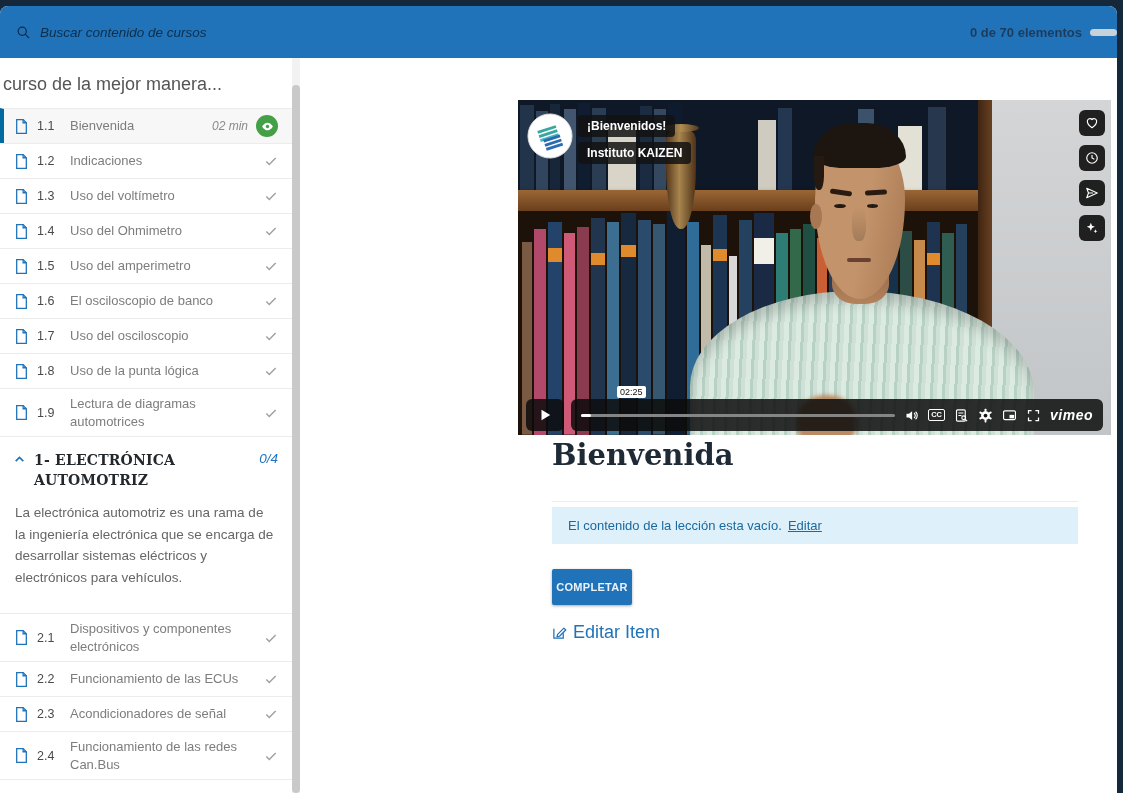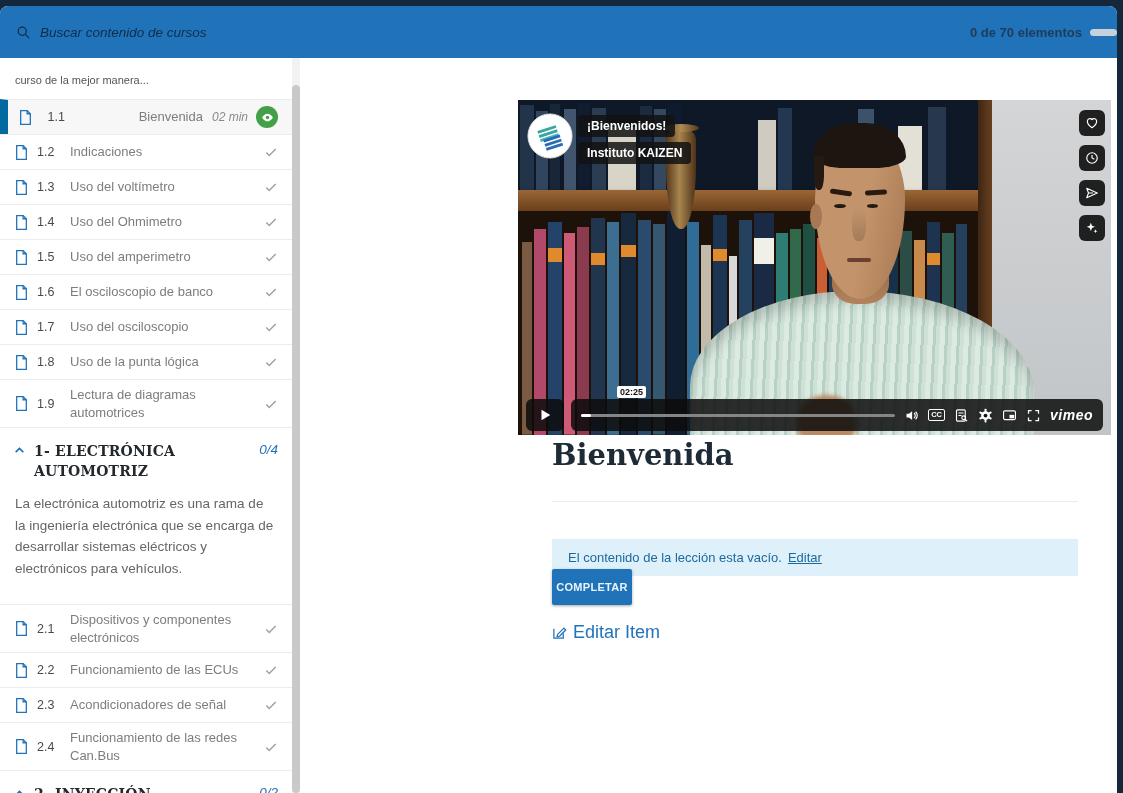--- a/index.html
+++ b/index.html
@@ -23,25 +23,25 @@
   .progress-label { font-size:13px; font-weight:600; color:#1d3c5c; }
   .progress-track { width:27px; height:7px; border-radius:4px; background:#c7d1d9; }
 
   
   .content { flex:1; display:flex; min-height:0; }
 
   
   .sidebar { width:300px; flex:none; position:relative; overflow:hidden;
              background:#fff; }
   .sidebar-inner { width:292px; }
-  .intro { padding:16px 16px 13px 15px; font-size:11px; color:#555; }
+  .intro { padding:16px 16px 13px 3px; font-size:18px; color:#555; }
   ul.lessons { list-style:none; }
   .lesson-row { display:flex; align-items:center; gap:9px; min-height:35px;
             padding:6px 14px 6px 15px; border-top:1px solid #ececec; cursor:pointer; }
-  .lesson-row.active { border-left:8px solid #0369a1; padding-left:11px; background:#f7f7f7;text-align:right; }
+  .lesson-row.active { border-left:4px solid #0369a1; padding-left:11px; background:#f7f7f7; }
   .doc-ic { flex:none; width:13px; height:15px; }
   .lnum { flex:none; width:24px; font-size:12.5px; color:#4a4a4a; }
   .llabel { flex:1; font-size:13px; color:#7d7d7d; line-height:1.35; }
   .lmeta { flex:none; display:flex; align-items:center; gap:8px; }
   .duration { font-size:12px; font-style:italic; color:#8a8a8a; }
   .eye-badge { width:22px; height:22px; border-radius:50%; background:#43a047;
             display:flex; align-items:center; justify-content:center; }
   .check-ic { width:14px; height:14px; }
   .section-head { display:flex; align-items:flex-start; gap:8px; padding:13px 14px 9px 13px;
             border-top:1px solid #ececec; cursor:pointer; }
@@ -159,40 +159,40 @@
       flex-direction:column; gap:9px; }
   .v-act { width:26px; height:26px; border-radius:6px; background:rgba(12,12,12,.9);
       display:flex; align-items:center; justify-content:center; cursor:pointer; border:none; }
   .controls { position:absolute; left:8px; right:8px; bottom:4px; height:32px; z-index:8;
       display:flex; gap:7px; }
   .play-btn { width:38px; height:32px; border-radius:6px; background:rgba(12,12,12,.85);
       display:flex; align-items:center; justify-content:center; cursor:pointer; border:none; }
   .ctrl-bar { flex:1; background:rgba(12,12,12,.85); border-radius:6px; display:flex;
       align-items:center; padding:0 10px; gap:9px; position:relative; }
   .time-chip { position:absolute; left:46px; top:-13px; background:#fff; color:#111;
-      font-size:9px; font-weight:bold; padding:1px 3px; border-radius:2px; }
+      font-size:9px; font-weight:normal; padding:1px 3px; border-radius:2px; }
   .seek { flex:1; height:3px; background:#858585; border-radius:2px; position:relative;
       cursor:pointer; }
   .seek-played { position:absolute; left:0; top:0; bottom:0; width:10px; background:#fff;
       border-radius:2px; }
   .cicon { display:flex; align-items:center; justify-content:center; cursor:pointer;
       border:none; background:transparent; padding:0; }
   .cc-box { border:1.5px solid #fff; border-radius:2px; color:#fff; font-size:7.5px;
       font-weight:bold; padding:1px 2px; line-height:1; }
   .vimeo-brand { color:#fff; font-size:14px; font-weight:bold; font-style:italic;
       letter-spacing:.5px; cursor:pointer; }
 
   
   .lesson-title { position:absolute; left:252px; top:380px; font-family:"DejaVu Serif", serif;
       font-weight:bold; font-size:29px; color:#1e2a35; }
   .content-rule { position:absolute; left:252px; top:443px; width:526px; height:0;
       border-top:1px solid #ededed; }
   .notice { position:absolute; left:252px; top:449px; width:526px; height:37px;
       background:#def0fa; display:flex; align-items:center; padding:0 16px; gap:6px;
-      font-size:13px; color:#1b699f;margin-top:32px; }
+      font-size:13px; color:#1b699f; }
   .notice a { color:#1b699f; text-decoration:underline; cursor:pointer; }
   .complete-btn { position:absolute; left:252px; top:511px; width:80px; height:36px;
       background:#2173b9; color:#eaf3fa; border:none; border-radius:2px; font-size:11px;
       font-weight:bold; letter-spacing:.3px; cursor:pointer;
       box-shadow:0 1px 3px rgba(0,0,0,.35); font-family:"Liberation Sans", sans-serif; }
   .edit-item { position:absolute; left:252px; top:564px; display:flex; align-items:center;
       gap:6px; color:#2173b9; font-size:18px; cursor:pointer; text-decoration:none; }
 </style>
 </head>
 <body>

